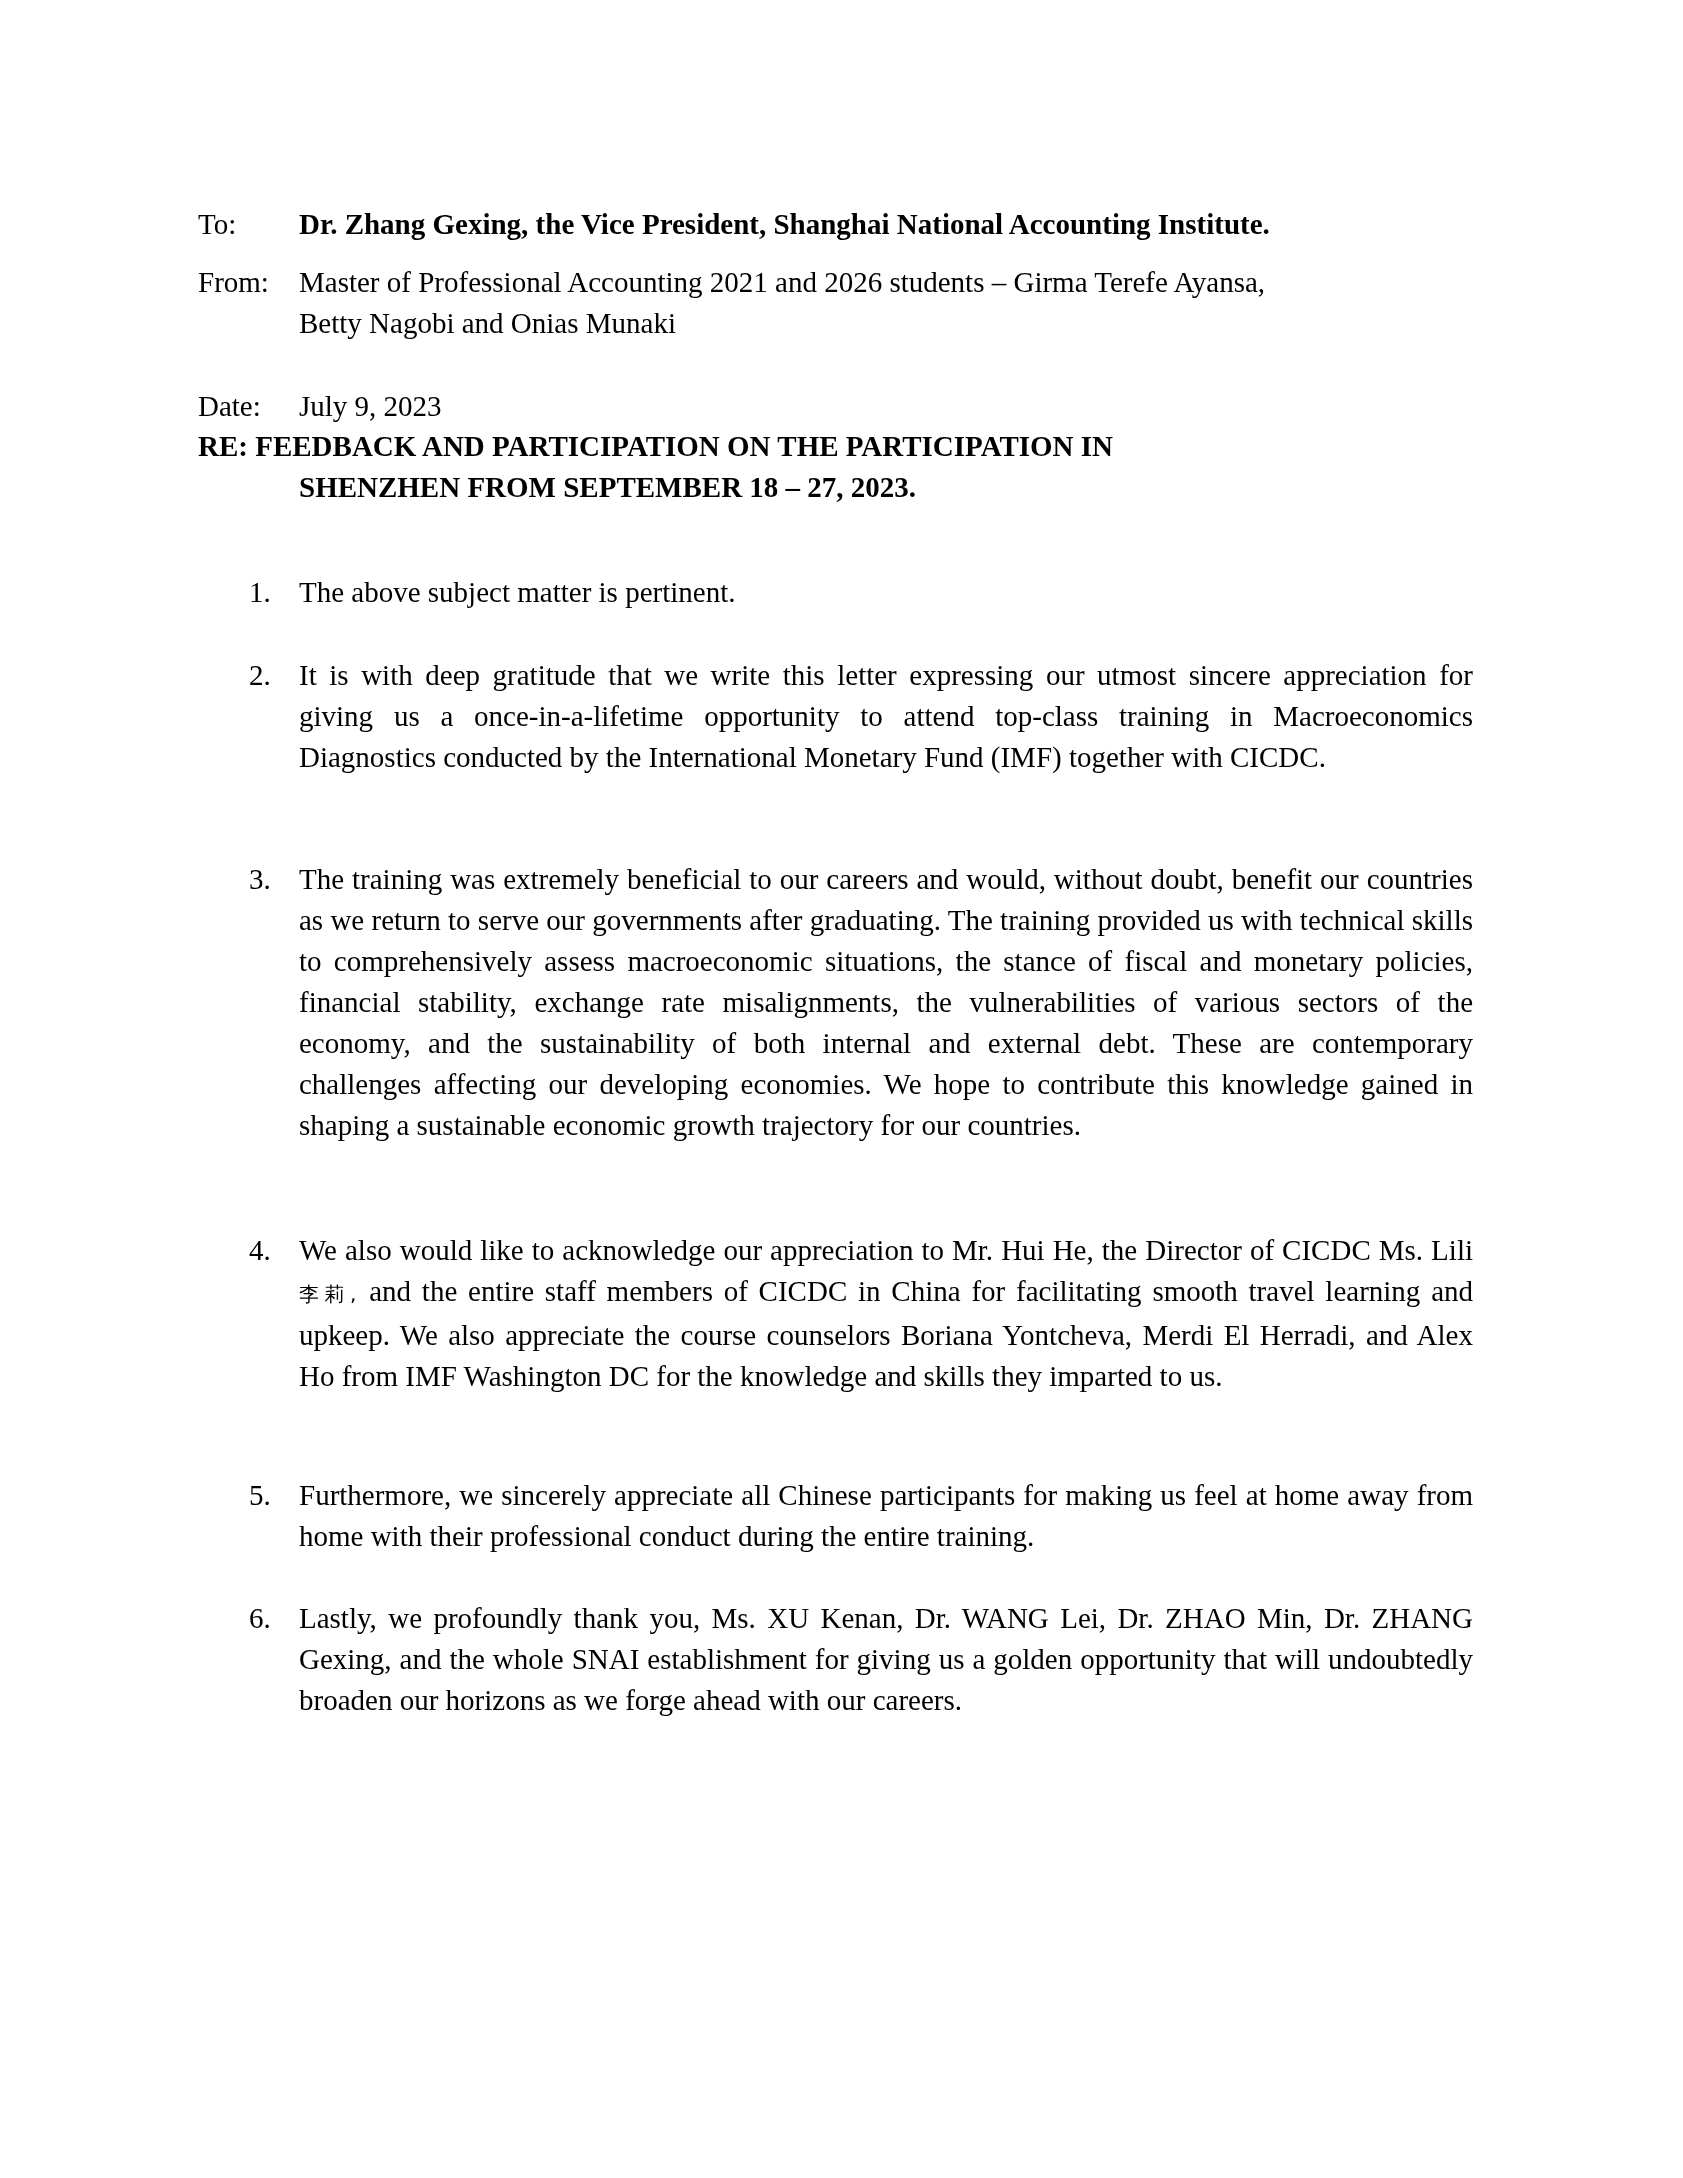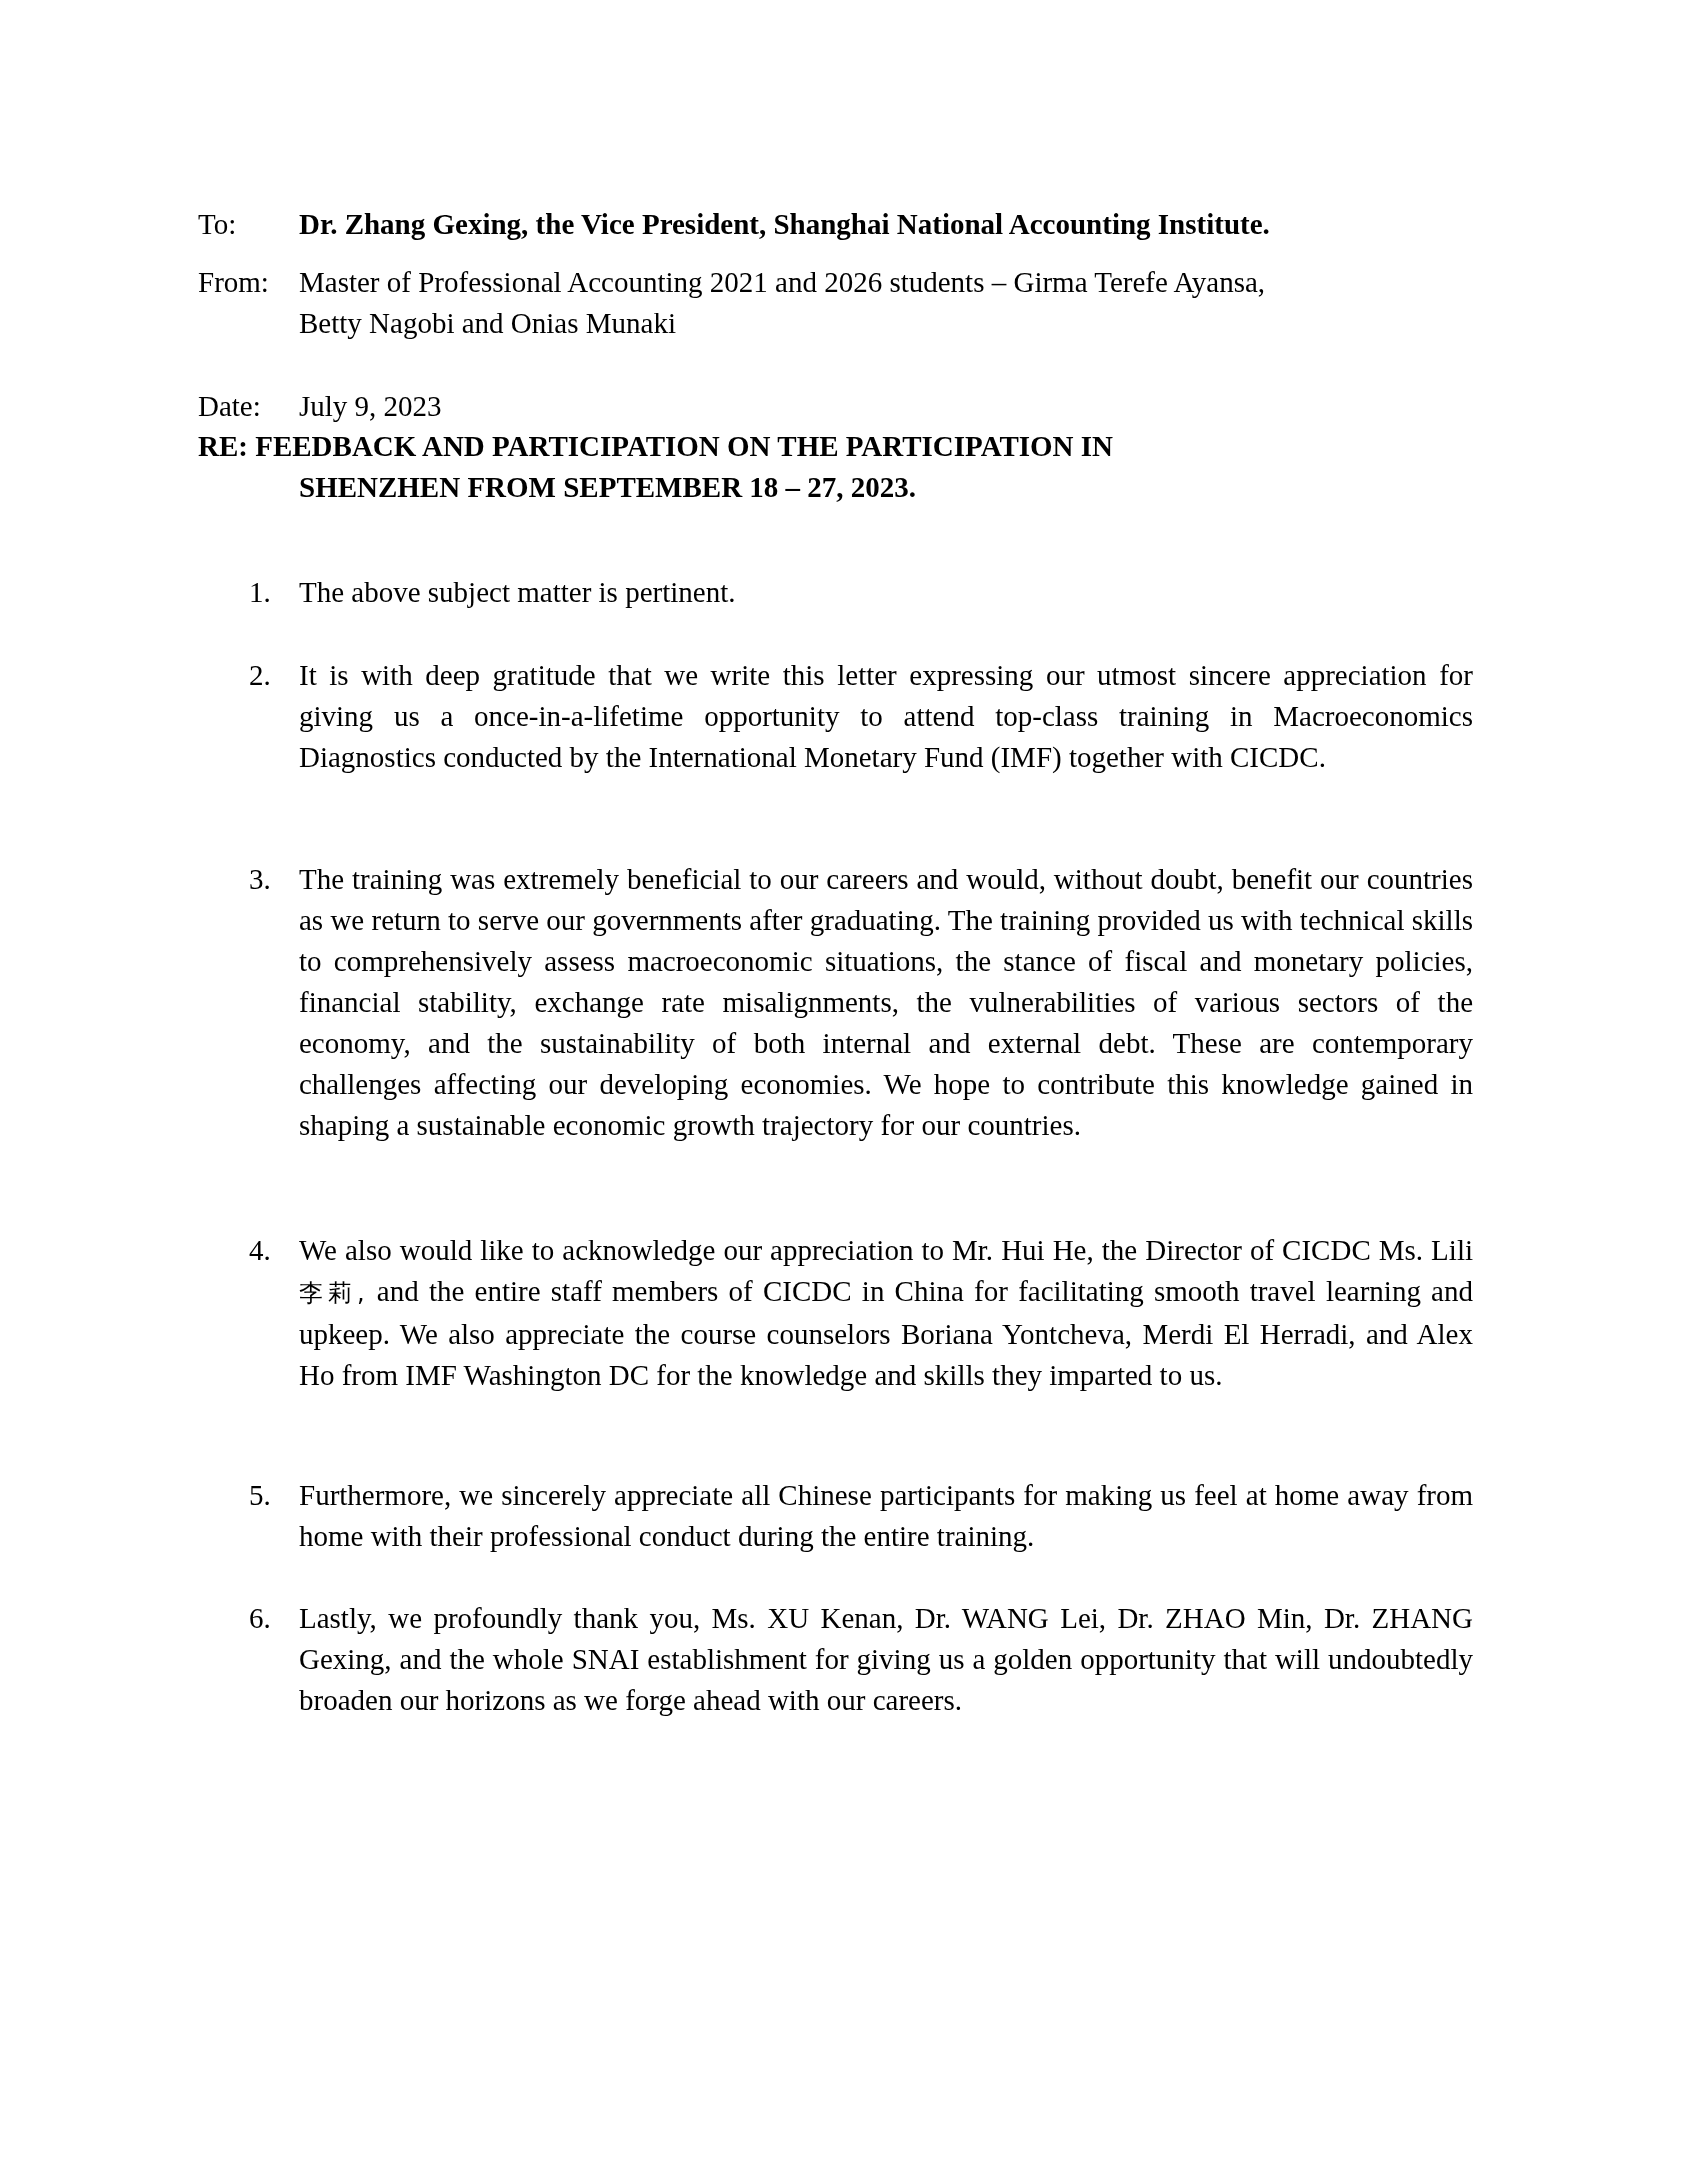--- a/index.html
+++ b/index.html
@@ -67,21 +67,21 @@
       width: 50px;
       flex: 0 0 50px;
     }
     .item-text {
       flex: 1;
       text-align: justify;
       text-align-last: left;
     }
     .cjk {
       font-family: "DejaVu Sans", sans-serif;
-      font-size: 24px;
+      font-size: 20px;
       letter-spacing: 2px;
       margin-top: 8px;
     }
 
     .signoff {
       position: absolute;
       left: 299px;
       top: 1764px;
       width: 594px;
     }

